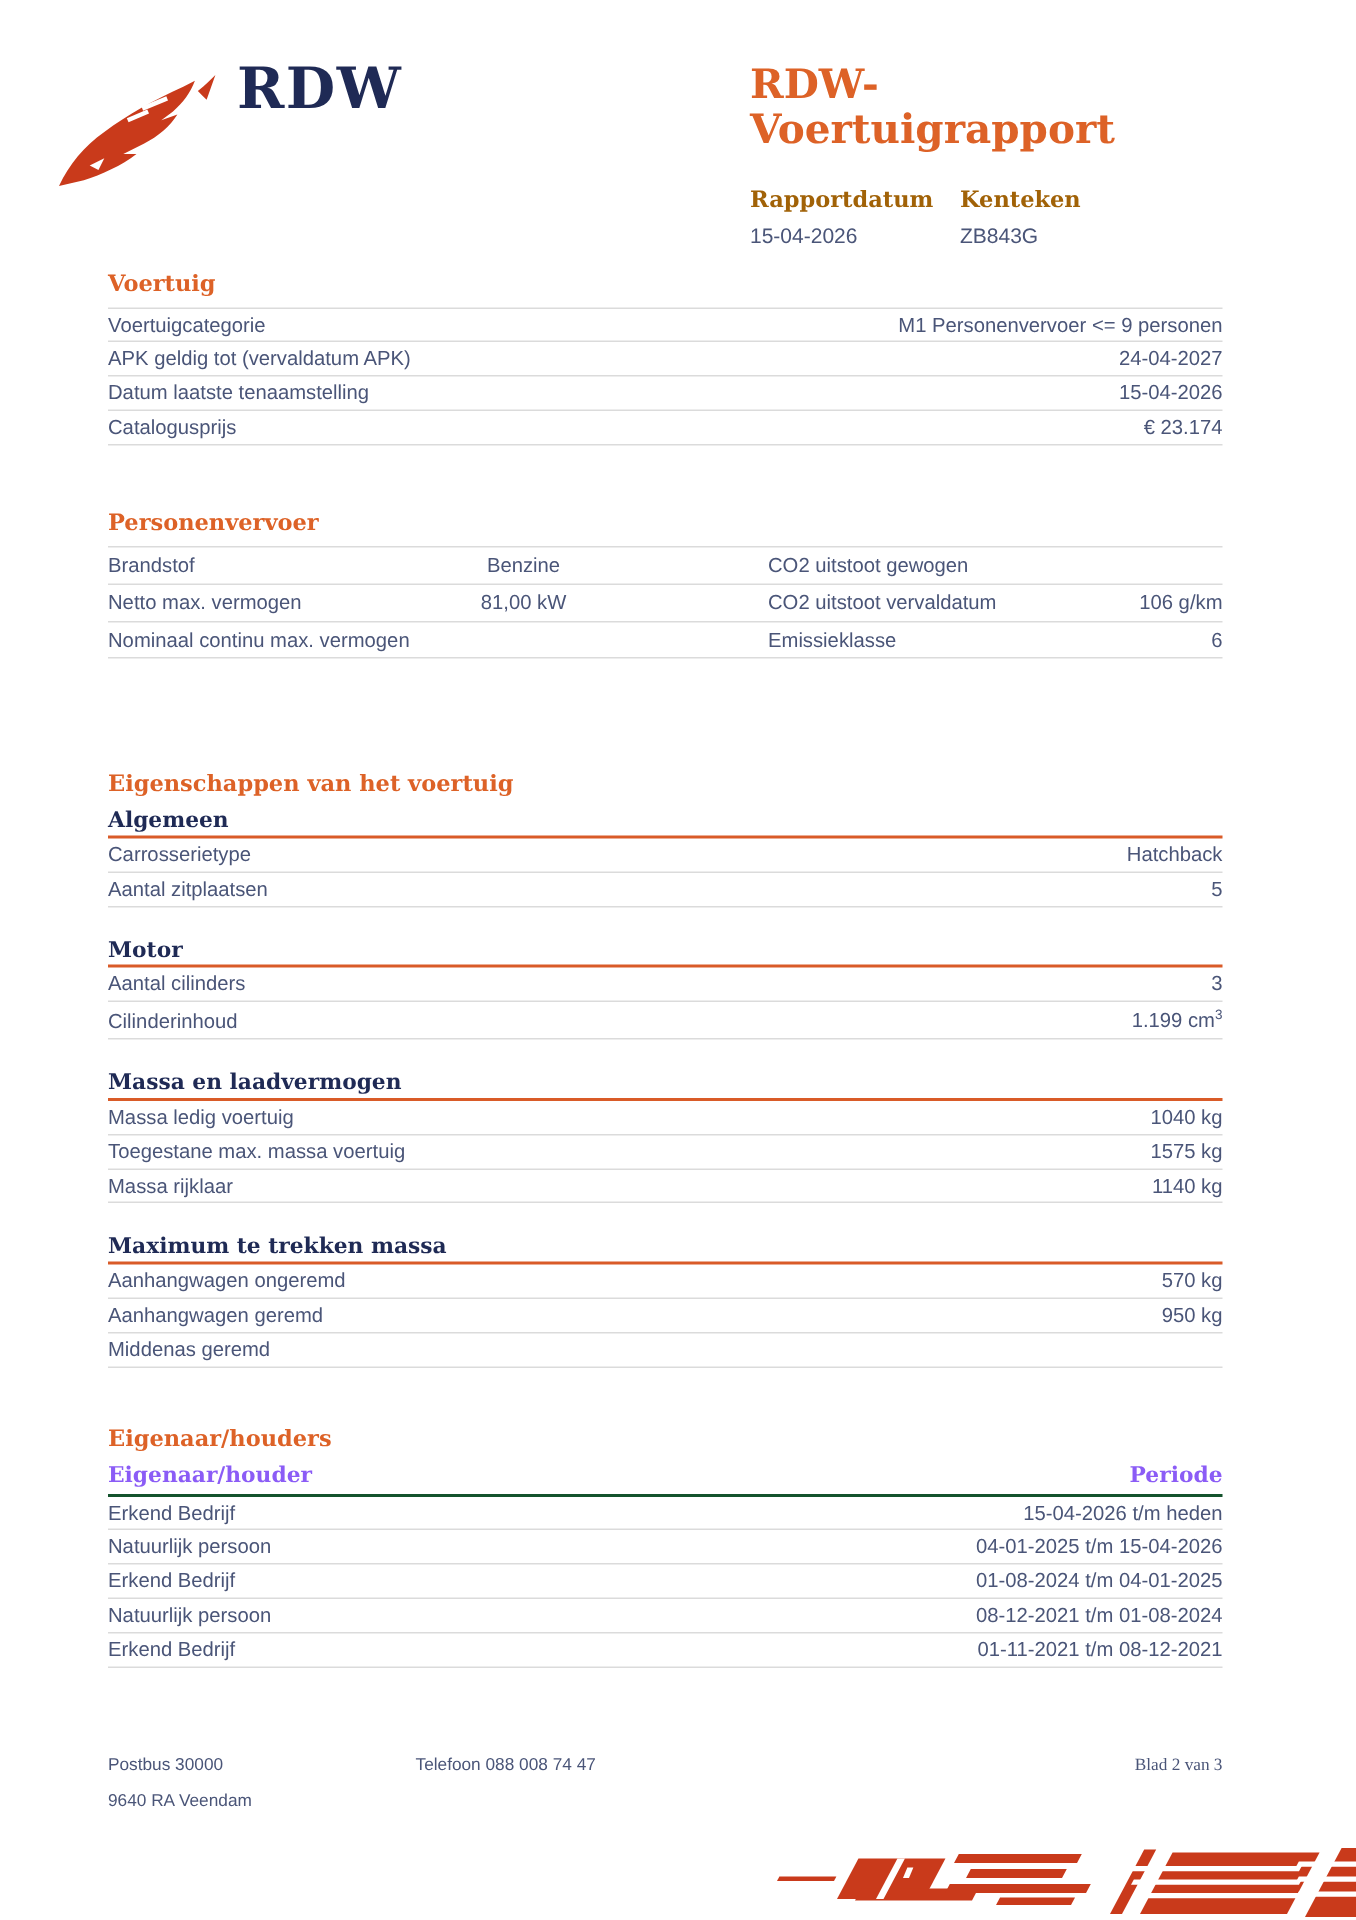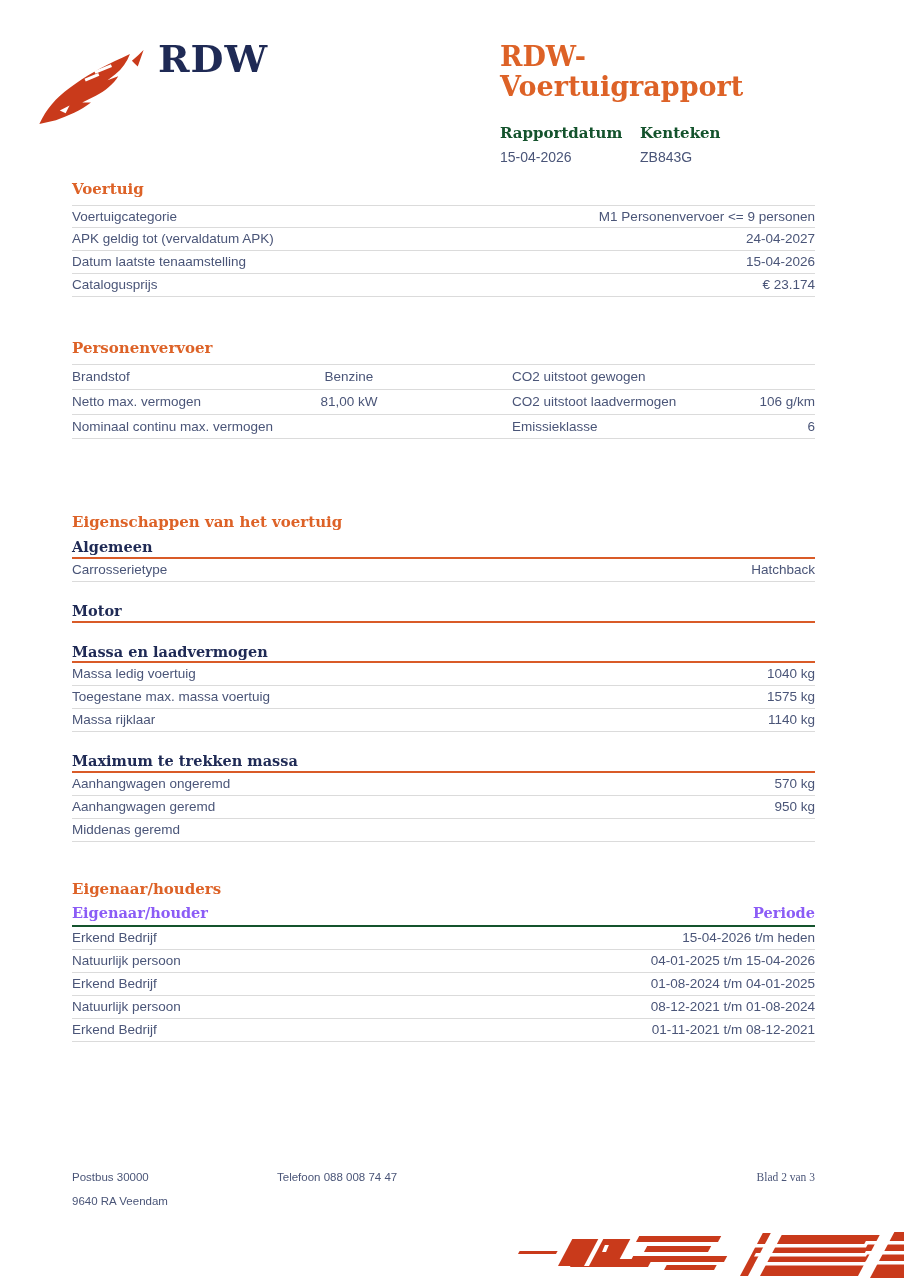--- a/index.html
+++ b/index.html
@@ -14,21 +14,21 @@
     font-family:"DejaVu Serif", serif; font-weight:700; font-size:38px;
     color:#1f2a55; letter-spacing:1px;
   }
   .header-right { position:absolute; left:500px; top:42px; width:316px; }
   .doc-title {
     font-family:"DejaVu Serif", serif; font-weight:600; font-size:27px;
     color:#dd6227; margin:0; line-height:1.1;
   }
   .meta { display:flex; margin-top:23px; }
   .meta-col { width:140px; }
-  .meta-label { font-family:"DejaVu Serif", serif; font-weight:700; font-size:15px; color:#14532d; }
+  .meta-label { font-family:"DejaVu Serif", serif; font-weight:700; font-size:15px; color:#a16207; }
   .meta-value { margin-top:7px; font-size:14px; color:#4a5578; }
 
   
   .main { position:absolute; left:72px; top:0; width:743px; padding-top:180px; }
   .section-title {
     font-family:"DejaVu Serif", serif; font-weight:700; font-size:15px;
     color:#dd6227; margin:0 0 5px 0; line-height:1.3;
   }
   .sub-title {
     font-family:"DejaVu Serif", serif; font-weight:700; font-size:14.5px;
@@ -133,21 +133,21 @@
           <span class="c1">Brandstof</span>
           <span class="c2">Benzine</span>
           <span class="sp"></span>
           <span class="c3">CO2 uitstoot gewogen</span>
           <span class="c4"></span>
         </div>
         <div class="mrow">
           <span class="c1">Netto max. vermogen</span>
           <span class="c2">81,00 kW</span>
           <span class="sp"></span>
-          <span class="c3">CO2 uitstoot laadvermogen</span>
+          <span class="c3">CO2 uitstoot vervaldatum</span>
           <span class="c4">106 g/km</span>
         </div>
         <div class="mrow">
           <span class="c1">Nominaal continu max. vermogen</span>
           <span class="c2"></span>
           <span class="sp"></span>
           <span class="c3">Emissieklasse</span>
           <span class="c4">6</span>
         </div>
       </div>
@@ -156,25 +156,39 @@
     <div class="section sec-eigenschappen">
       <h2 class="section-title">Eigenschappen van het voertuig</h2>
 
       <div class="subsection first">
         <h3 class="sub-title">Algemeen</h3>
         <div class="rows">
           <div class="row">
             <span>Carrosserietype</span>
             <span class="val">Hatchback</span>
           </div>
+          <div class="row">
+            <span>Aantal zitplaatsen</span>
+            <span class="val">5</span>
+          </div>
         </div>
       </div>
 
       <div class="subsection">
         <h3 class="sub-title">Motor</h3>
+        <div class="rows">
+          <div class="row">
+            <span>Aantal cilinders</span>
+            <span class="val">3</span>
+          </div>
+          <div class="row">
+            <span>Cilinderinhoud</span>
+            <span class="val"><span>1.199 cm</span><sup>3</sup></span>
+          </div>
+        </div>
       </div>
 
       <div class="subsection">
         <h3 class="sub-title">Massa en laadvermogen</h3>
         <div class="rows">
           <div class="row">
             <span>Massa ledig voertuig</span>
             <span class="val">1040 kg</span>
           </div>
           <div class="row">

